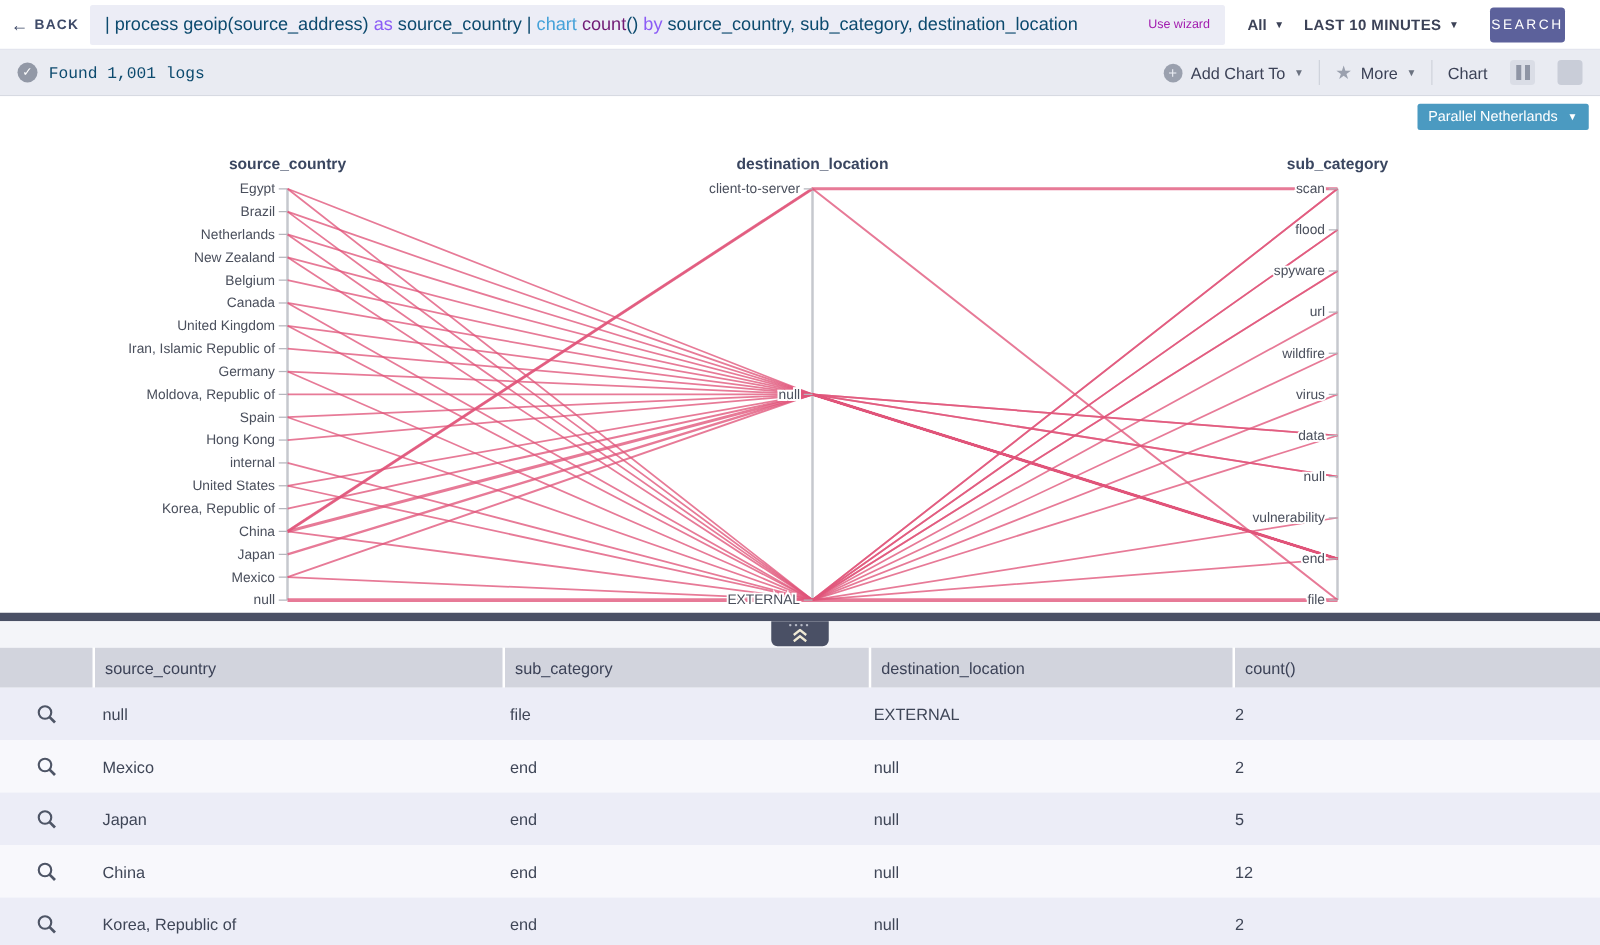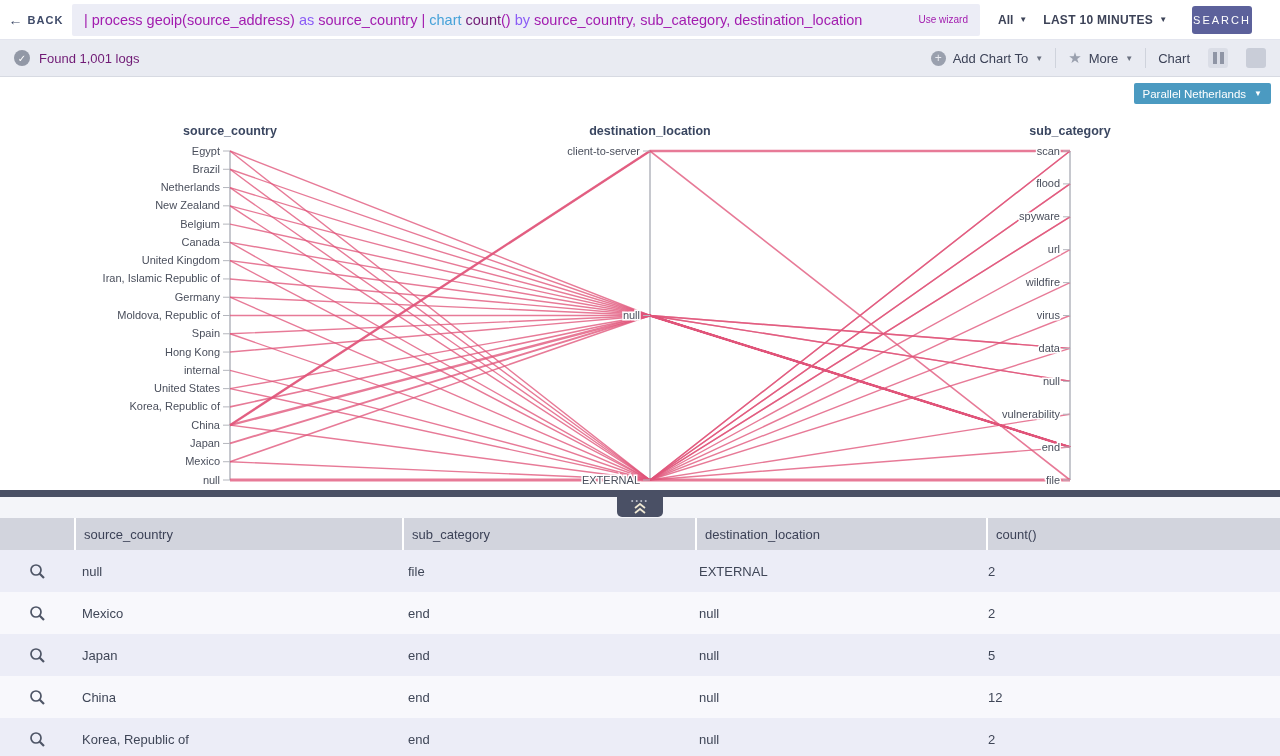--- a/index.html
+++ b/index.html
@@ -9,41 +9,41 @@
   
   .topbar { height:40px; background:#fff; display:flex; align-items:center;
             border-bottom:1px solid #e3e5ee; position:relative; }
   .back-btn { width:72px; display:flex; align-items:center; justify-content:center;
               gap:5px; cursor:pointer; }
   .back-arrow { font-size:14px; color:#3e4a68; line-height:1; }
   .back-label { font-size:11px; letter-spacing:1px; color:#3e4a68; font-weight:bold; }
   .query-box { width:908px; height:32px; background:#ecedf6; border-radius:2px;
                display:flex; align-items:center; padding:0 12px; }
   .query-text { font-size:14.5px; white-space:nowrap; overflow:hidden; flex:1; }
-  .query-text .tk-dark { color:#a21caf; }
+  .query-text .tk-dark { color:#0c4a6e; }
   .query-text .tk-kw   { color:#8b5cf6; }
   .query-text .tk-fn   { color:#46a2d9; }
   .query-text .tk-fn2  { color:#701a75; }
   .use-wizard { font-size:10px; color:#a21caf; margin-left:10px; cursor:pointer; }
   .dd { display:flex; align-items:center; gap:6px; font-size:12px; font-weight:bold;
         color:#3c4257; cursor:pointer; }
   .dd-caret { font-size:8px; color:#3c4257; }
   .scope-dd { margin-left:18px; }
   .time-dd  { margin-left:16px; letter-spacing:.3px; }
   .search-btn { position:absolute; right:28px; top:6px; width:60px; height:28px;
                 background:#5c619b; color:#fff; border:none; border-radius:3px;
                 font-size:11px; letter-spacing:2px; font-family:inherit; cursor:pointer; }
 
   
   .toolbar { height:37px; background:#e9ebf2; border-bottom:1px solid #d7dae2;
              display:flex; align-items:center; padding:0 14px; }
   .check-circle { width:16px; height:16px; border-radius:50%; background:#9298a6;
                   display:flex; align-items:center; justify-content:center;
                   color:#fff; font-size:10px; }
-  .status-text { font-size:13px; margin-left:9px; color:#701a75; }
+  .status-text { font-size:13px; margin-left:9px; color:#0c4a6e;font-family:Liberation Mono, monospace; }
   .toolbar-right { margin-left:auto; display:flex; align-items:center; gap:12px; }
   .tb-item { display:flex; align-items:center; gap:7px; font-size:13px; cursor:pointer; }
   .plus-circle { width:15px; height:15px; border-radius:50%; background:#9aa0ae;
                  color:#e9ebf2; font-size:12px; line-height:14px; text-align:center; }
   .star-icon { color:#9aa0ae; font-size:15px; }
   .tb-caret { font-size:8px; color:#6b7280; }
   .tb-sep { width:1px; height:20px; background:#cfd3dc; }
   .chart-label { font-size:13px; }
   .mini-icon { width:20px; height:20px; border-radius:3px; margin-left:6px; cursor:pointer;
                display:inline-flex; align-items:center; justify-content:center; }

